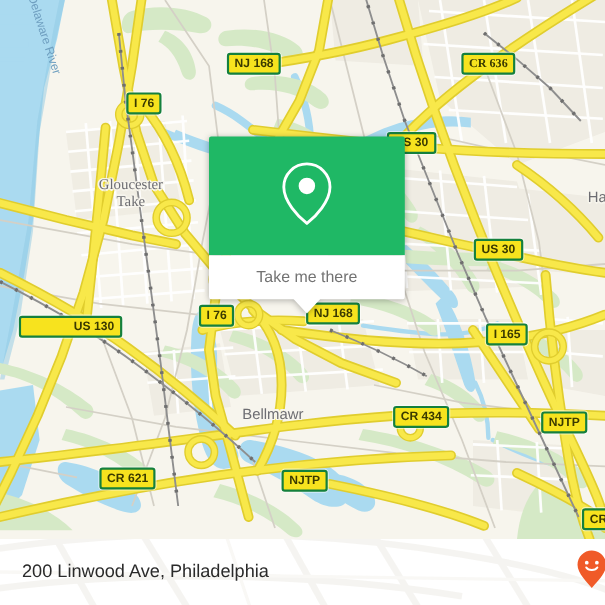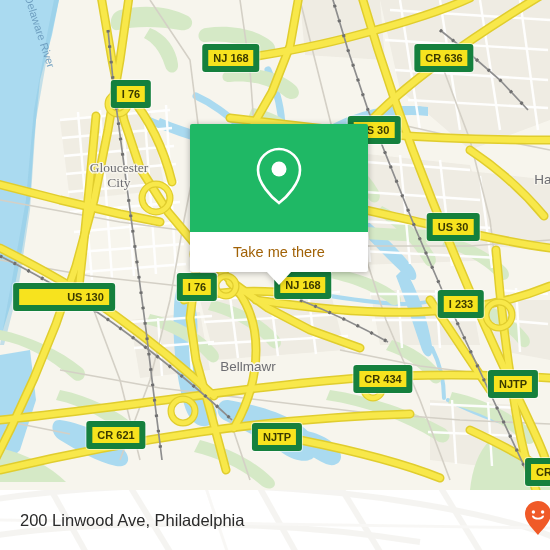--- a/index.html
+++ b/index.html
@@ -41,21 +41,21 @@
     color: #2f2f2f;
     letter-spacing: 0.1px;
     white-space: nowrap;
     font-family: "Liberation Sans", sans-serif;
   }
 
   
   .shield {
     position: absolute;
     background: #f7e31e;
-    border: 6px solid #15803d;
+    border: 2px solid #15803d;
     border-radius: 3px;
     color: #3a3a00;
     font-size: 11px;
     font-weight: bold;
     padding: 1.5px 5px 2.5px 5px;
     white-space: nowrap;
     line-height: 12px;
     font-family: "Liberation Sans", sans-serif;
     box-shadow: 0 0 0 1px rgba(255,255,255,0.55);
     transform: translate(-50%, -50%);
@@ -105,21 +105,21 @@
   }
   #popup-foot {
     height: 40px;
     background: #ffffff;
     border-radius: 0 0 2px 2px;
     display: flex;
     align-items: center;
     justify-content: center;
   }
   #popup-foot-label {
-    color: #a16207;
+    color: #737373;
     font-size: 14.5px;
     font-family: "Liberation Sans", sans-serif;
   }
   #popup-tail {
     position: absolute;
     left: 50%;
     bottom: -13px;
     margin-left: -13px;
     width: 0; height: 0;
     border-left: 13px solid transparent;
@@ -485,36 +485,36 @@
           <path d="M 440 30 L 470 54 L 500 80 L 528 110"></path>
         </g>
 
       </g>
     </svg>
 
     <div class="water-label" style="left:34px; top:-6px; transform: rotate(72deg);">Delaware River</div>
 
     <div class="place-label two-line" style="left:119px; top:175px;font-family:Liberation Serif, serif;">
       <div>Gloucester</div>
-      <div>City</div>
+      <div>Take</div>
     </div>
 
-    <div class="place-label" style="left:248px; top:366px;">Bellmawr</div>
+    <div class="place-label" style="left:248px; top:376px;">Bellmawr</div>
 
     <div class="place-label" style="left:543px; top:179px;">Ha</div>
 
     <div class="shield" style="left:231px; top:58px;">NJ 168</div>
-    <div class="shield" style="left:444px; top:58px;">CR 636</div>
+    <div class="shield" style="left:444px; top:58px;font-family:Liberation Serif, serif;">CR 636</div>
     <div class="shield" style="left:131px; top:94px;">I 76</div>
     <div class="shield" style="left:374px; top:130px;">US 30</div>
     <div class="shield" style="left:453px; top:227px;">US 30</div>
     <div class="shield" style="left:64px;  top:297px;padding-left:48px;">US 130</div>
     <div class="shield" style="left:197px; top:287px;">I 76</div>
     <div class="shield" style="left:303px; top:285px;">NJ 168</div>
-    <div class="shield" style="left:461px; top:304px;">I 233</div>
+    <div class="shield" style="left:461px; top:304px;">I 165</div>
     <div class="shield" style="left:383px; top:379px;">CR 434</div>
     <div class="shield" style="left:513px; top:384px;">NJTP</div>
     <div class="shield" style="left:116px; top:435px;">CR 621</div>
     <div class="shield" style="left:277px; top:437px;">NJTP</div>
     <div class="shield" style="left:544px; top:472px;">CR</div>
 
     <div id="popup">
       <div id="popup-head">
         <span>
           <svg width="52" height="62" viewBox="0 0 52 62" fill="none" xmlns="http://www.w3.org/2000/svg">

